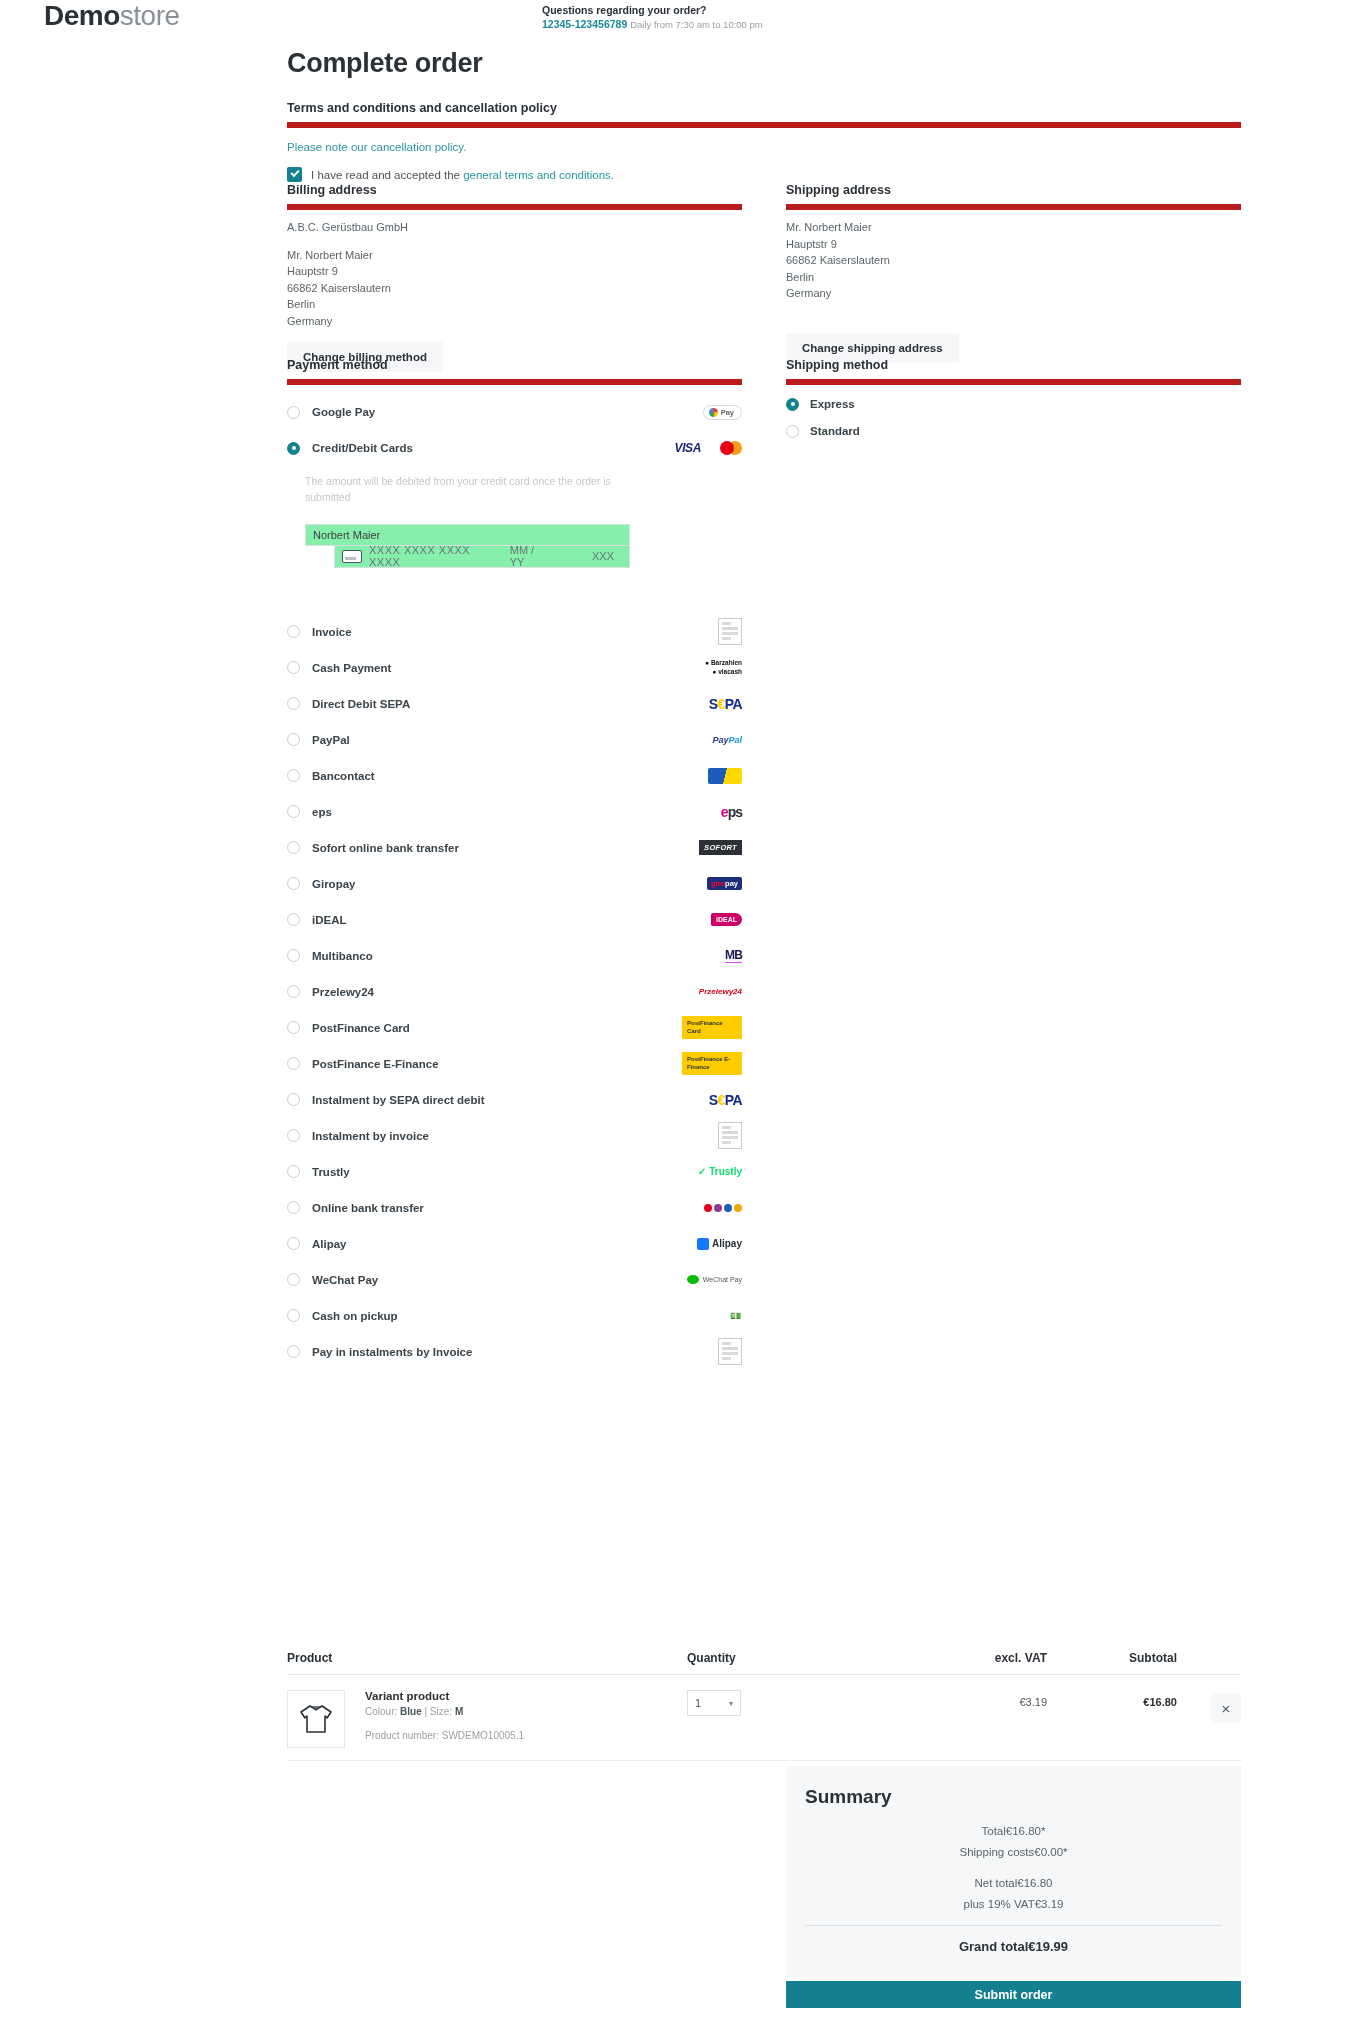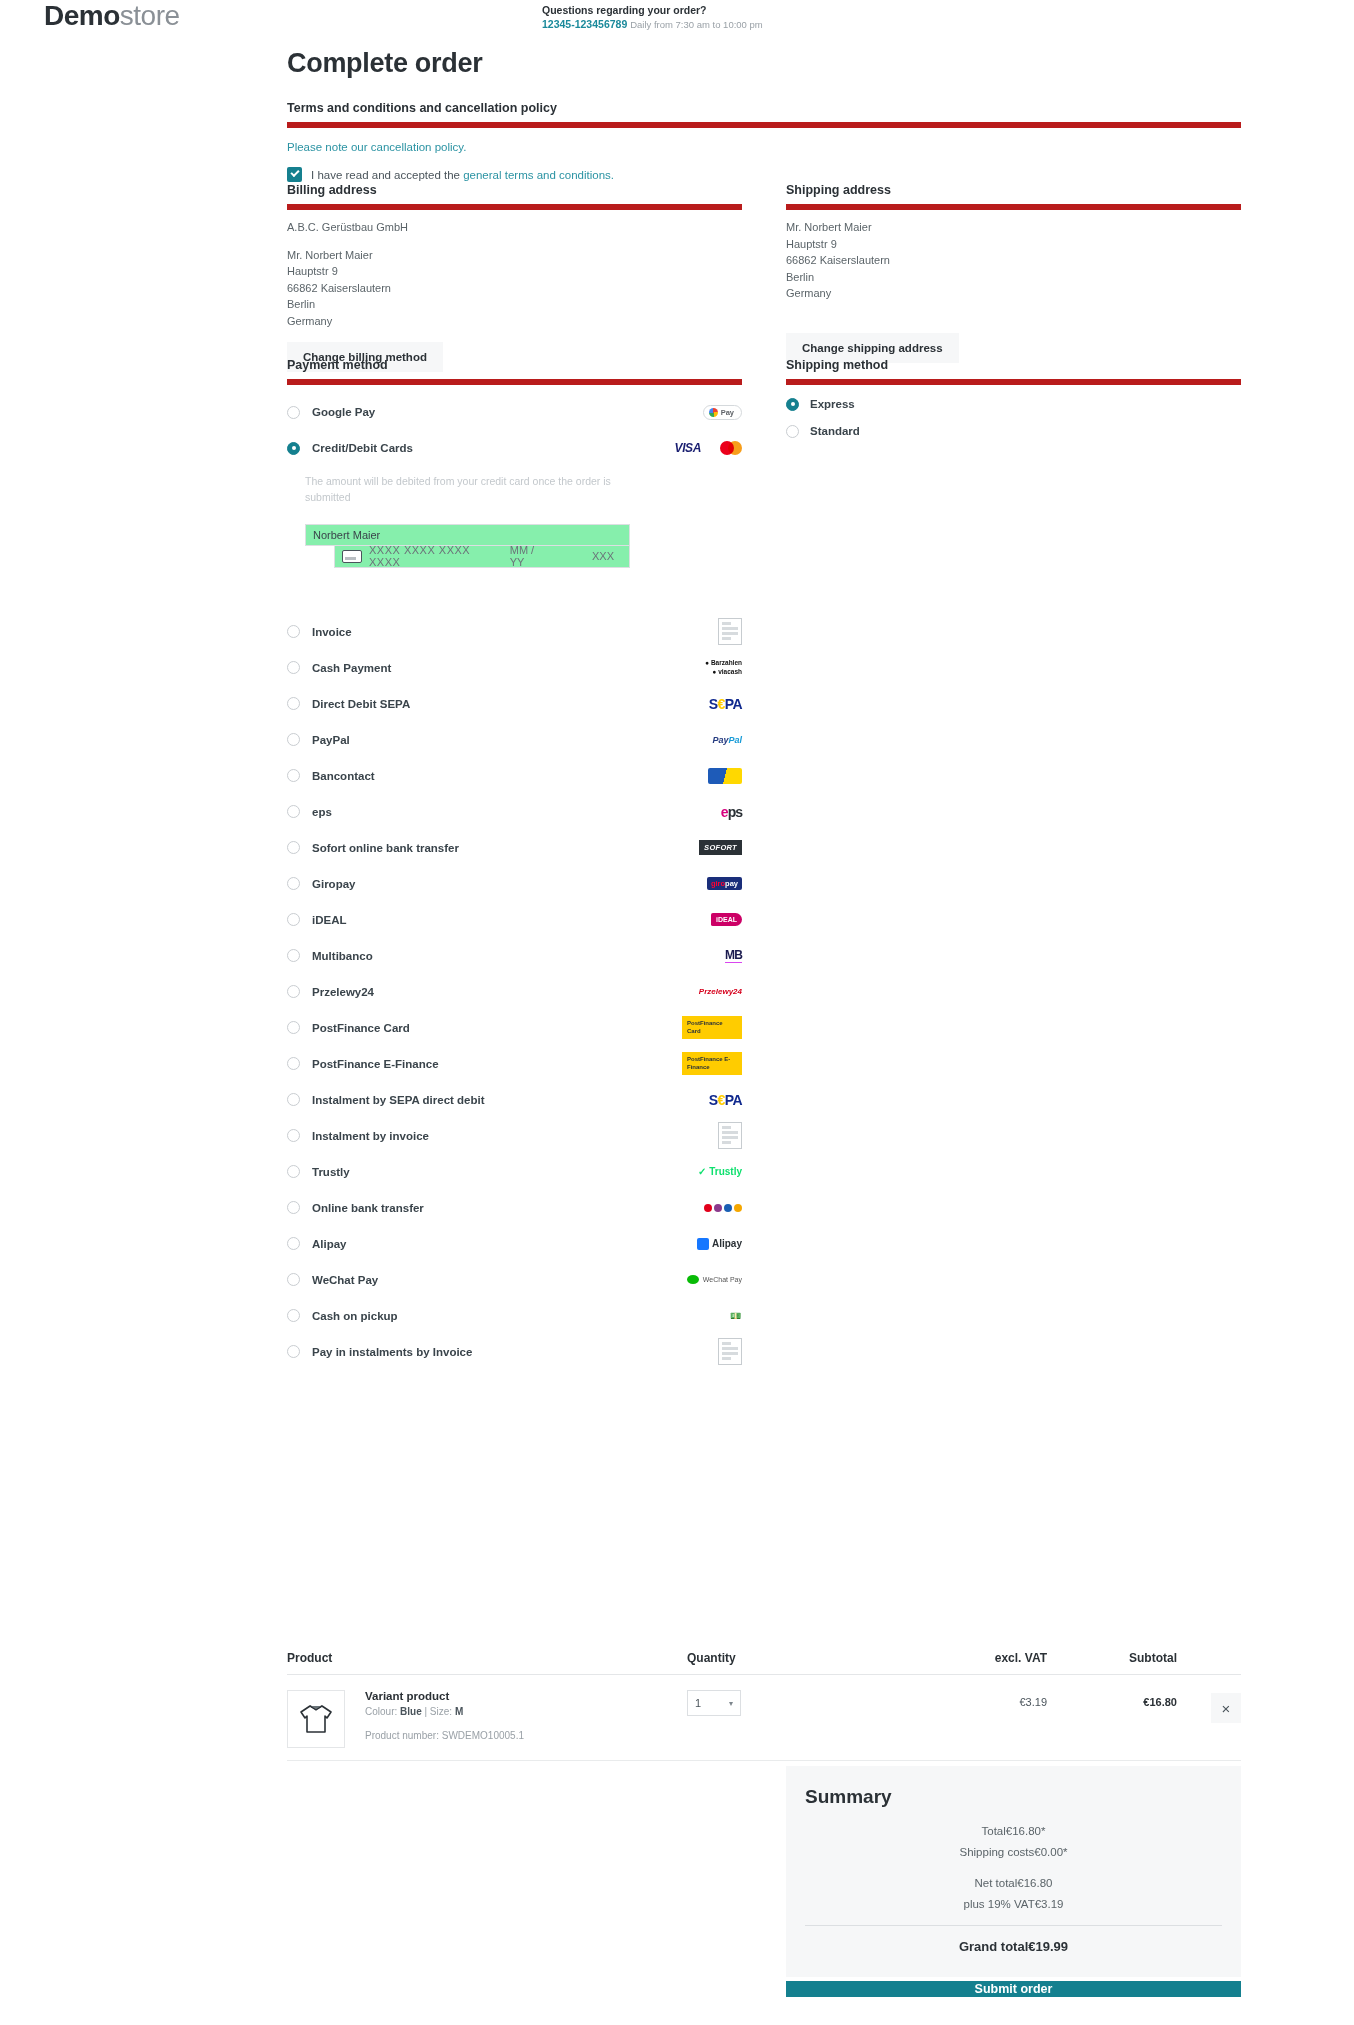--- a/index.html
+++ b/index.html
@@ -208,21 +208,21 @@
   .summary {
     position: absolute; left: 786px; top: 1766px; width: 455px;
     background: #f6f7f8; padding: 20px 19px 18px;
   }
   .summary h2 { font-size: 19px; font-weight: 700; color: #2b3136; margin-bottom: 13px; }
   .srow { display: flex; justify-content: center; font-size: 11.5px; color: #5b6469; line-height: 1.85; }
   .srow.gap { margin-top: 9px; }
   .sdiv { border-top: 1px solid #dcdfe2; margin: 10px 0 9px; }
   .srow.gt { font-size: 13px; font-weight: 700; color: #2b3136; }
   .submit {
-    position: absolute; left: 786px; top: 1981px; width: 455px; height: 16px;
+    position: absolute; left: 786px; top: 1981px; width: 455px; height: 27px;
     background: #14808f; color: #fff; border: none; cursor: pointer;
     font-size: 12.5px; font-weight: 700; font-family: inherit;
   }
 </style>
 </head>
 <body>
 
 <div class="site-header">
   <div class="logo">
     <b>Demo</b><span>store</span>

